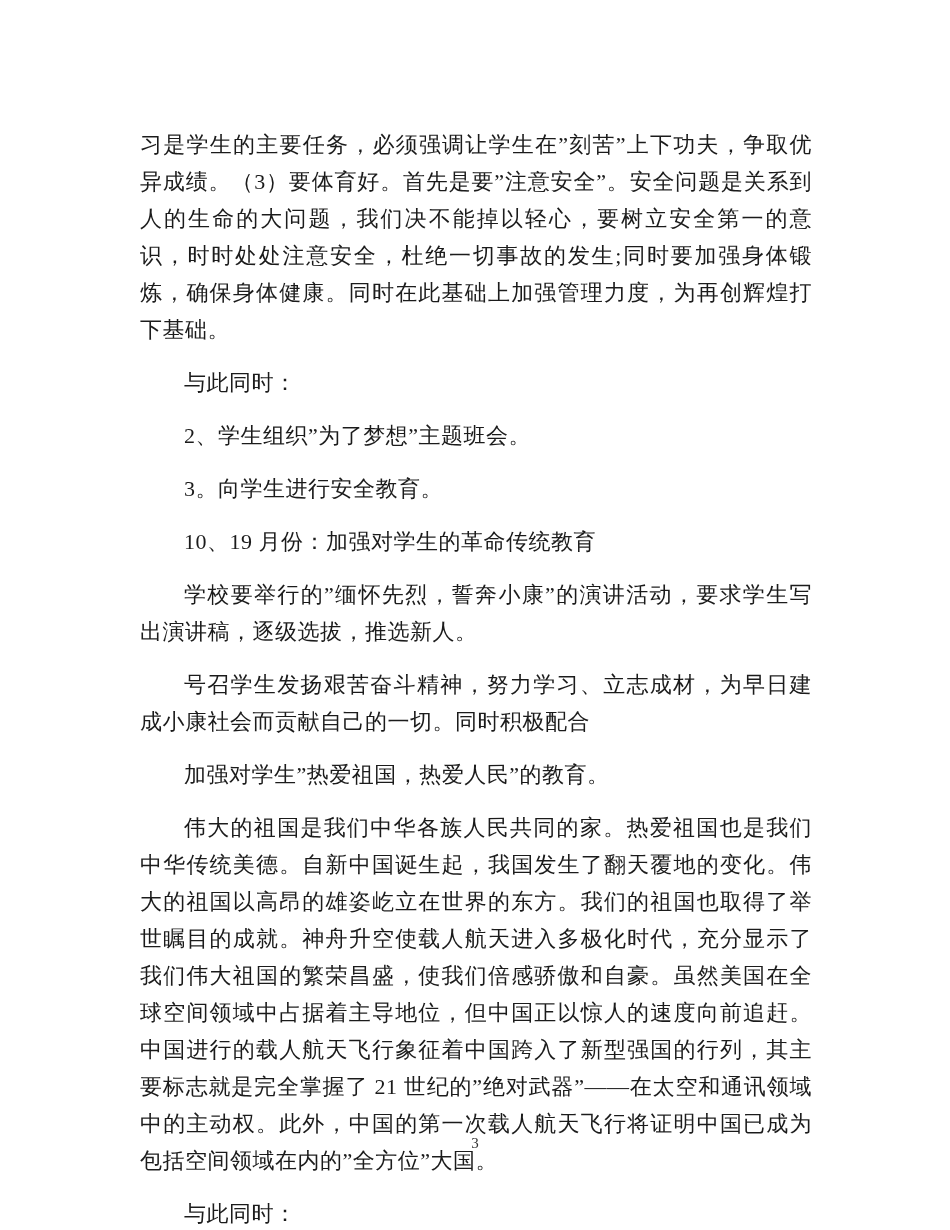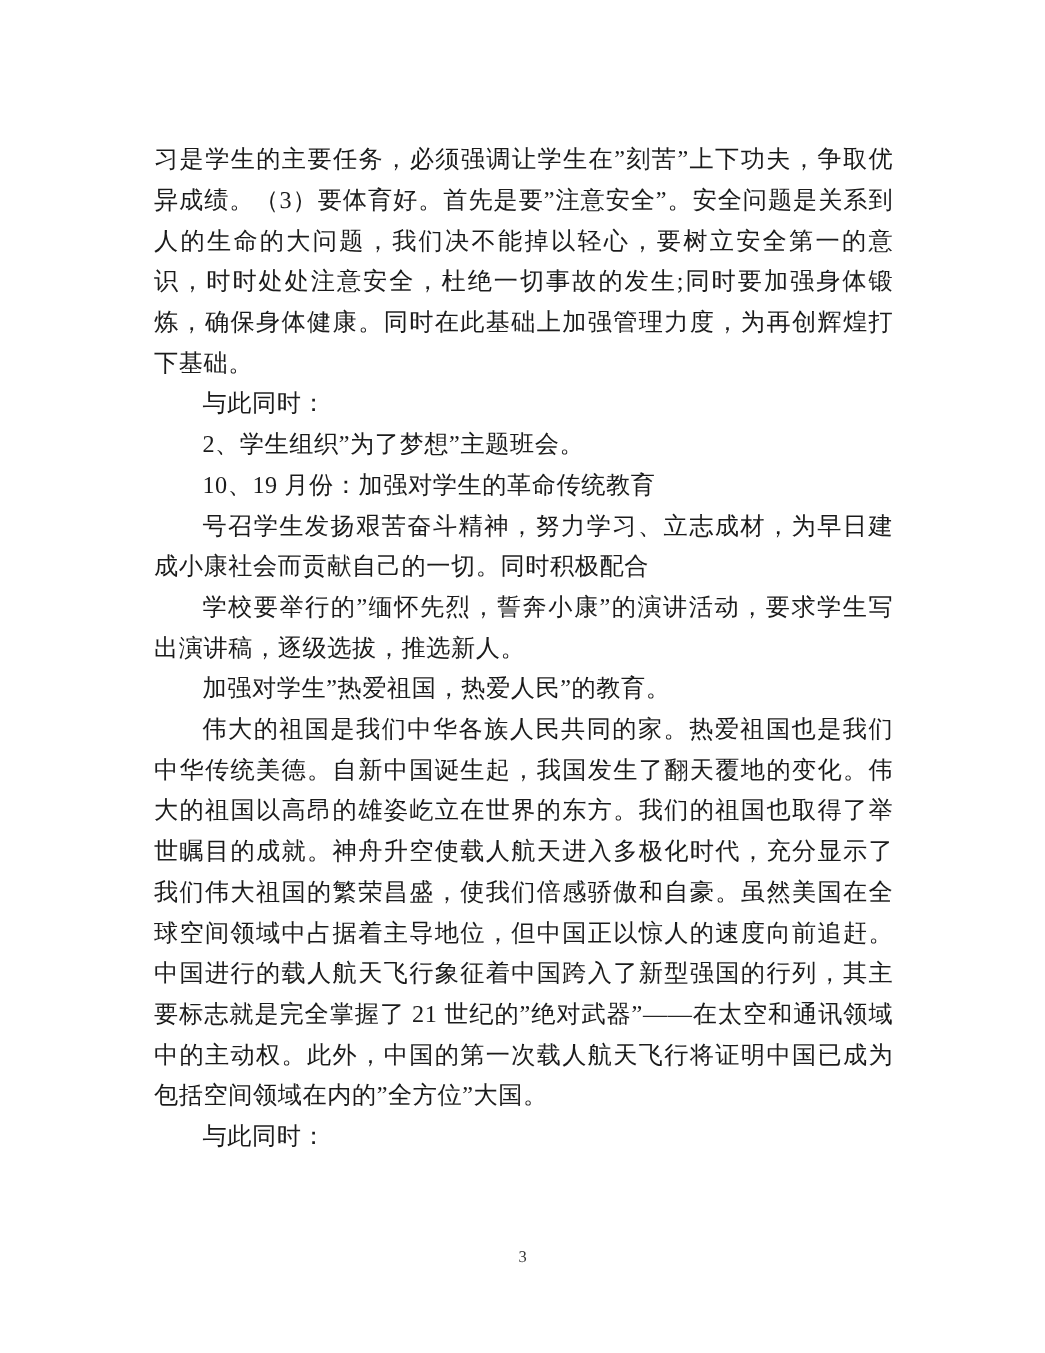--- a/index.html
+++ b/index.html
@@ -26,20 +26,21 @@
     text-align: justify;
     text-justify: inter-ideograph;
     letter-spacing: 0.5px;
   }
   .doc-body p {
     margin: 0;
     padding: 0;
   }
   .doc-body p.indent {
     text-indent: 2em;
+    margin-top: 16px;
   }
   .page-footer {
     position: absolute;
     left: 0;
     top: 1134px;
     width: 100%;
     text-align: center;
   }
   .page-number {
     font-size: 15px;
@@ -48,23 +49,24 @@
   }
 </style>
 </head>
 <body>
 
 <div class="page">
   <div class="doc-body">
       <p>习是学生的主要任务，必须强调让学生在”刻苦”上下功夫，争取优异成绩。（3）要体育好。首先是要”注意安全”。安全问题是关系到人的生命的大问题，我们决不能掉以轻心，要树立安全第一的意识，时时处处注意安全，杜绝一切事故的发生;同时要加强身体锻炼，确保身体健康。同时在此基础上加强管理力度，为再创辉煌打下基础。</p>
       <p class="indent">与此同时：</p>
       <p class="indent">2、学生组织”为了梦想”主题班会。</p>
+      <p class="indent">3。向学生进行安全教育。</p>
       <p class="indent">10、19 月份：加强对学生的革命传统教育</p>
+      <p class="indent">学校要举行的”缅怀先烈，誓奔小康”的演讲活动，要求学生写出演讲稿，逐级选拔，推选新人。</p>
       <p class="indent">号召学生发扬艰苦奋斗精神，努力学习、立志成材，为早日建成小康社会而贡献自己的一切。同时积极配合</p>
-      <p class="indent">学校要举行的”缅怀先烈，誓奔小康”的演讲活动，要求学生写出演讲稿，逐级选拔，推选新人。</p>
       <p class="indent">加强对学生”热爱祖国，热爱人民”的教育。</p>
       <p class="indent">伟大的祖国是我们中华各族人民共同的家。热爱祖国也是我们中华传统美德。自新中国诞生起，我国发生了翻天覆地的变化。伟大的祖国以高昂的雄姿屹立在世界的东方。我们的祖国也取得了举世瞩目的成就。神舟升空使载人航天进入多极化时代，充分显示了我们伟大祖国的繁荣昌盛，使我们倍感骄傲和自豪。虽然美国在全球空间领域中占据着主导地位，但中国正以惊人的速度向前追赶。中国进行的载人航天飞行象征着中国跨入了新型强国的行列，其主要标志就是完全掌握了 21 世纪的”绝对武器”——在太空和通讯领域中的主动权。此外，中国的第一次载人航天飞行将证明中国已成为包括空间领域在内的”全方位”大国。</p>
       <p class="indent">与此同时：</p>
     </div>
   <div class="page-footer">
     <span class="page-number">3</span>
   </div>
 </div>
 
 </body></html>

